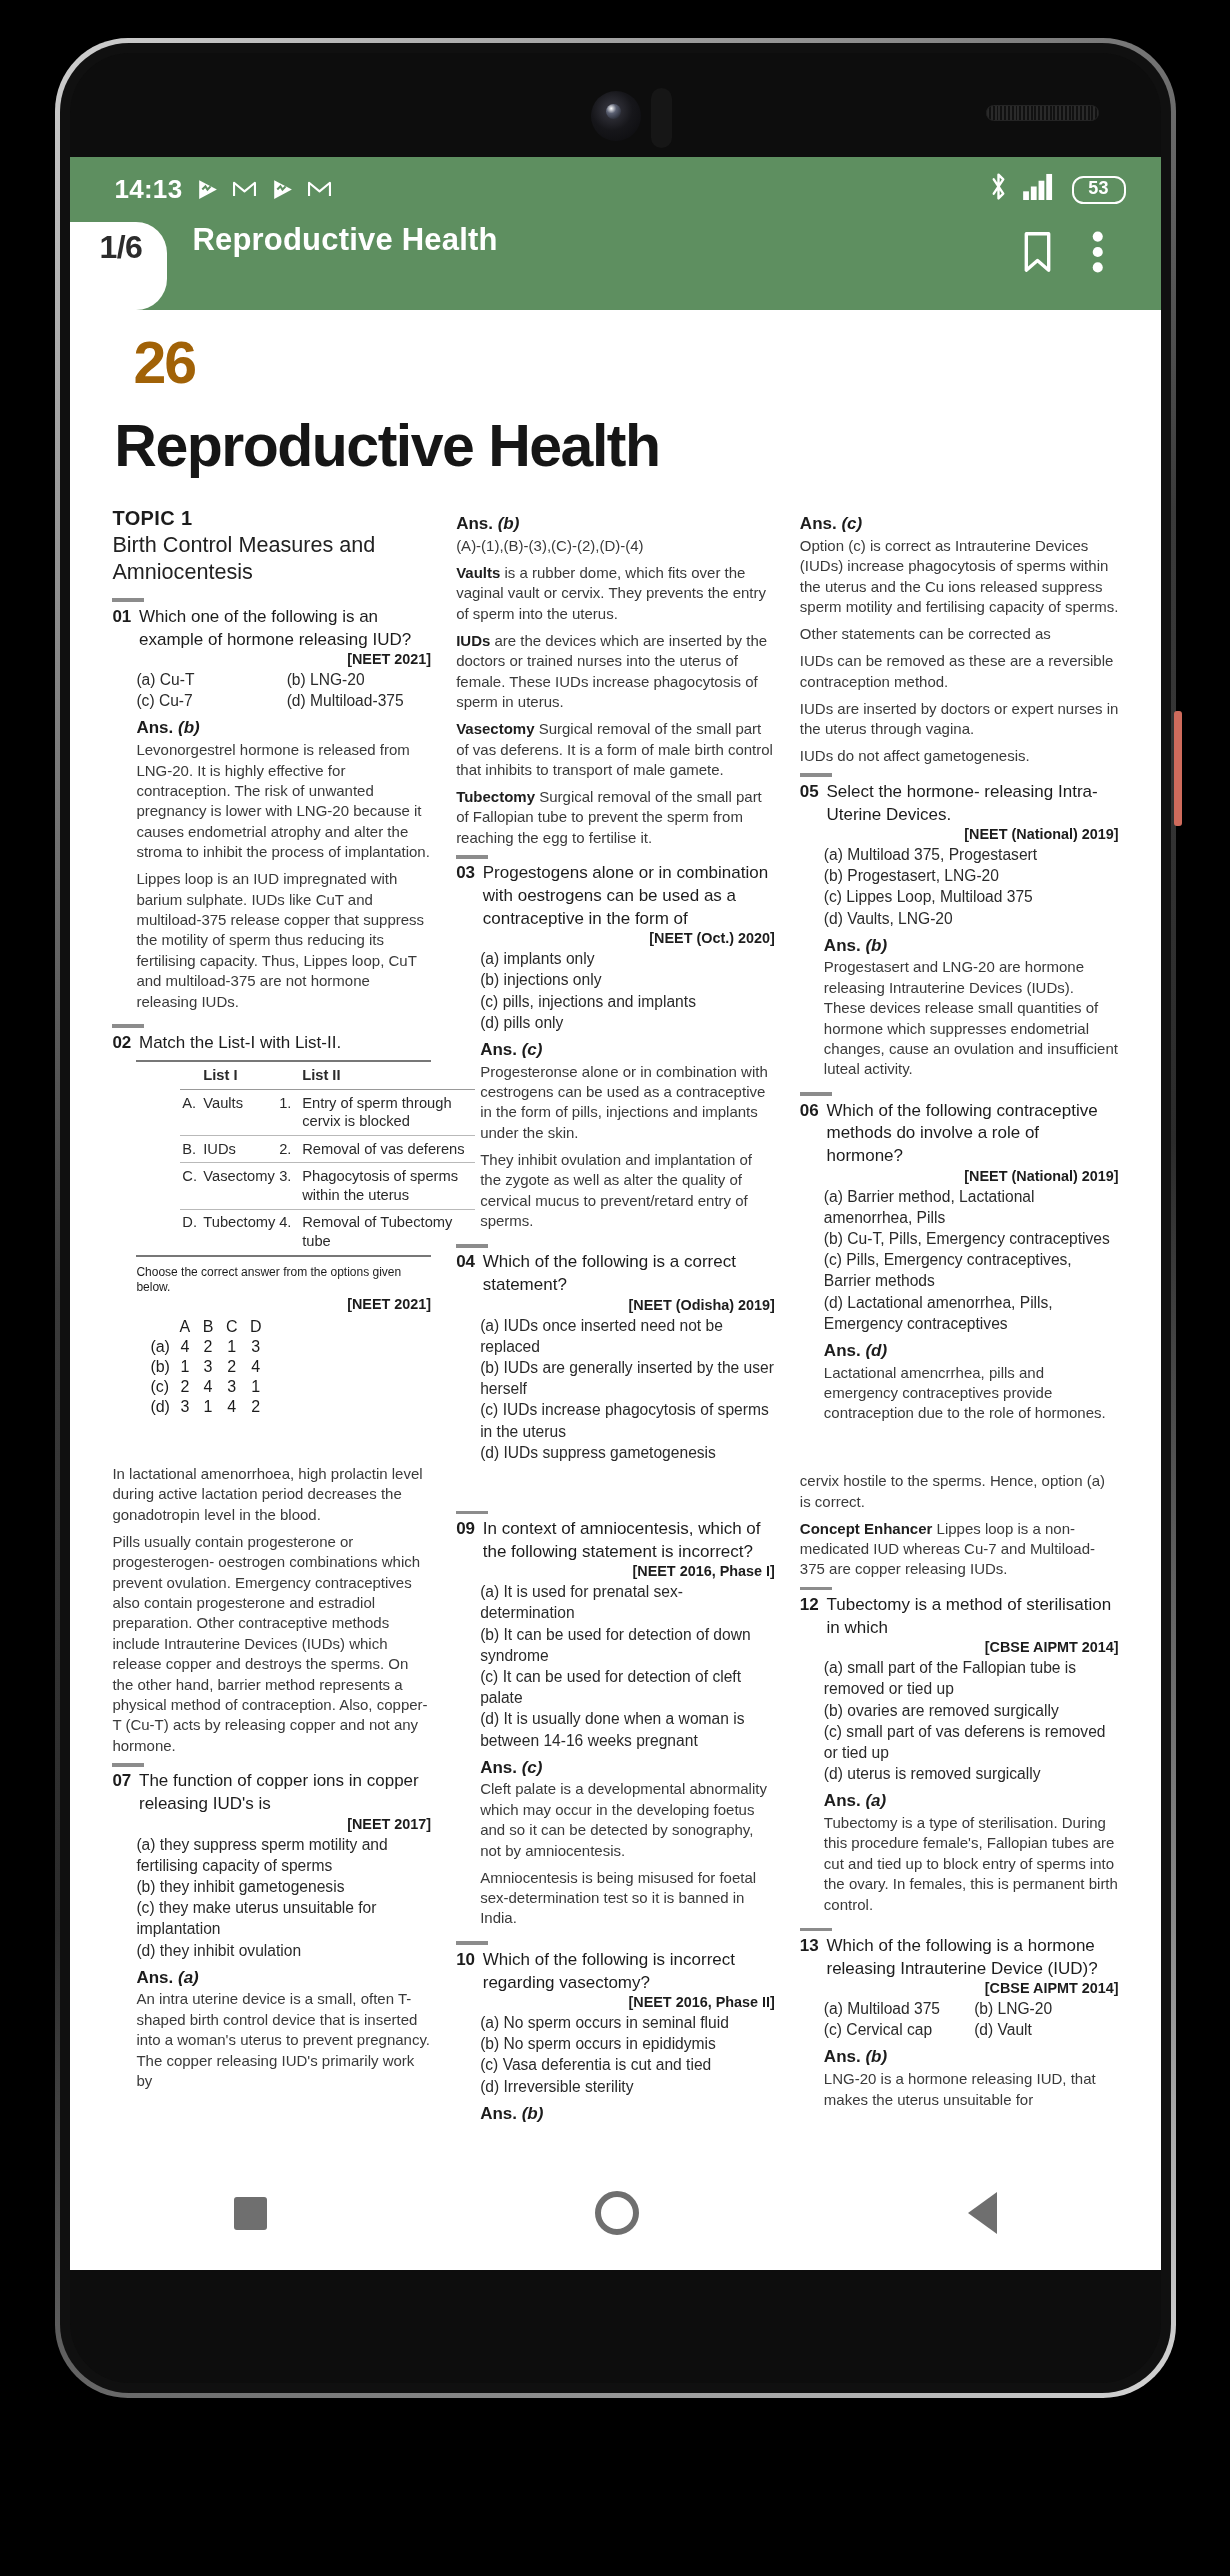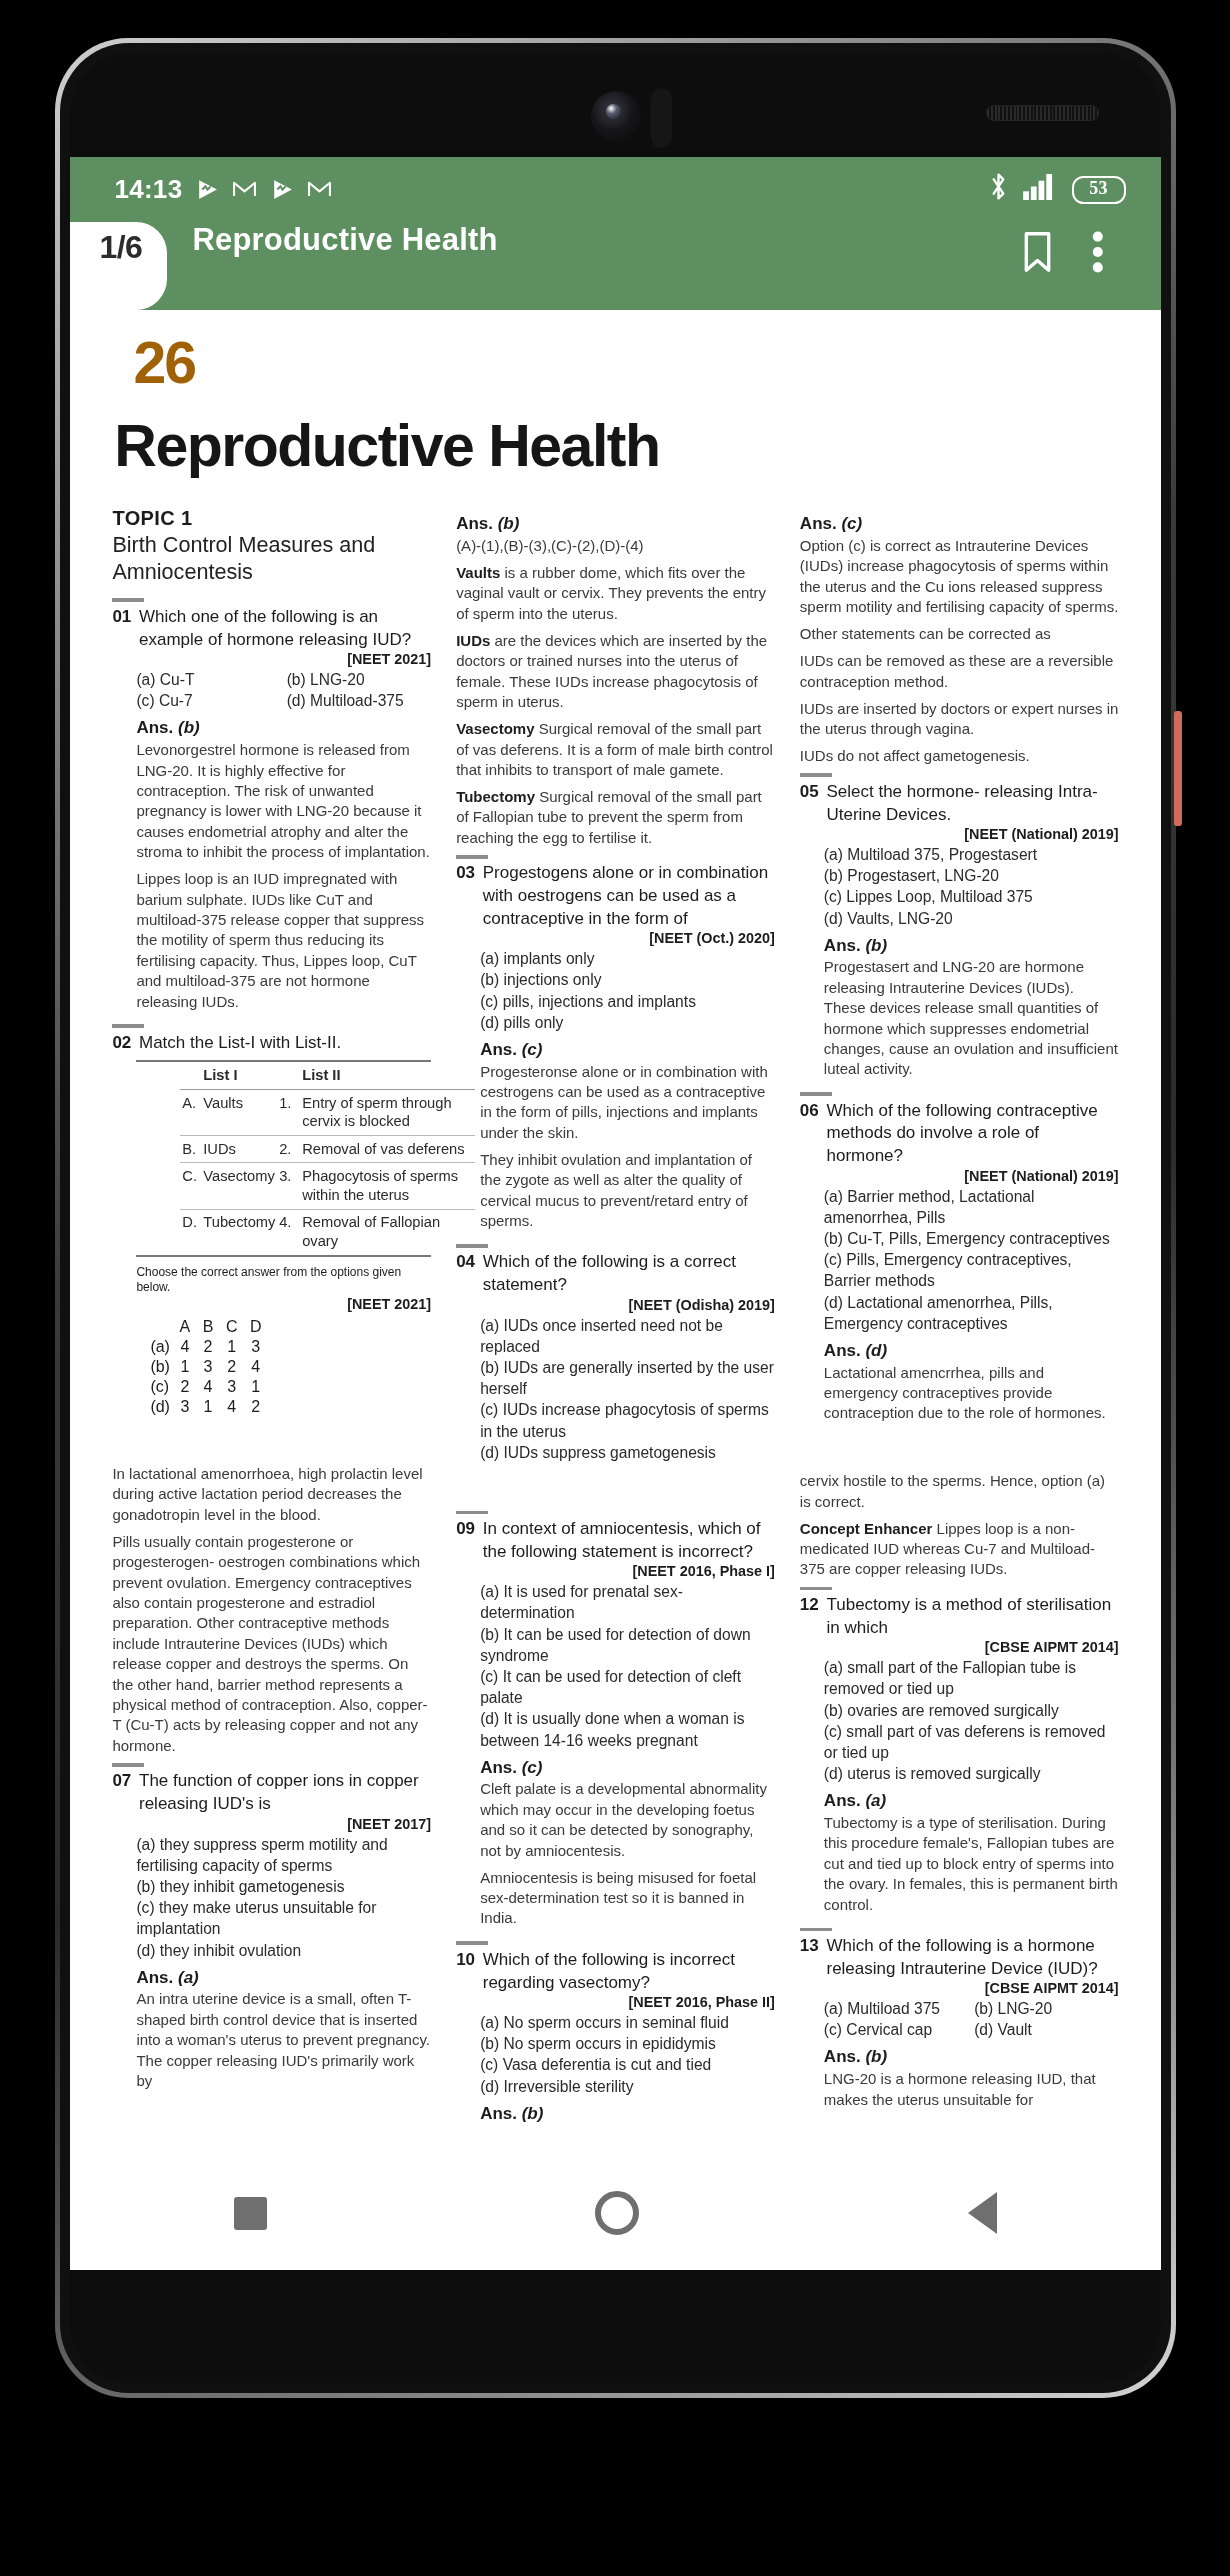--- a/index.html
+++ b/index.html
@@ -62,21 +62,21 @@
 
   
   .statusbar {
     height: 65px; background: #5e8f60; color: #ffffff;
     display: flex; align-items: center;
     padding: 0 35px 0 44px; gap: 13.5px;
     font-size: 26px; font-weight: bold; letter-spacing: 0.3px;
   }
   .sb-left { display: flex; align-items: center; gap: 12.5px; }
   .sb-spacer { flex: 1; }
-  .sb-right { display: flex; align-items: center; gap: 13.5px; font-family: Liberation Serif, serif; }
+  .sb-right { display: flex; align-items: center; gap: 13.5px; }
   .icon-play { width: 25px; height: 25px; position: relative; }
   .icon-m { font-size: 24px; font-weight: 500; font-family: "DejaVu Sans", sans-serif; line-height: 1; }
   .batt {
     border: 2.9px solid #fff; border-radius: 11.5px;
     font-size: 18px; font-weight: bold; padding: 1.9px 8.7px 2.9px;
     min-width: 54px; text-align: center; line-height: 1.1;
   }
 
   
   .appbar {
@@ -307,21 +307,21 @@
                         <tr>
                           <td>C.</td>
                           <td>Vasectomy</td>
                           <td>3.</td>
                           <td>Phagocytosis of sperms within the uterus</td>
                         </tr>
                         <tr>
                           <td>D.</td>
                           <td>Tubectomy</td>
                           <td>4.</td>
-                          <td>Removal of Fallopian ovary</td>
+                          <td>Removal of Tubectomy tube</td>
                         </tr>
                       </tbody>
                     </table>
                   </div>
                   <div class="choose">Choose the correct answer from the options given below.</div>
                   <div class="exam-r">[NEET 2021]</div>
                   <div class="grid-ans">
                     <table>
                       <tbody>
                           <tr>

